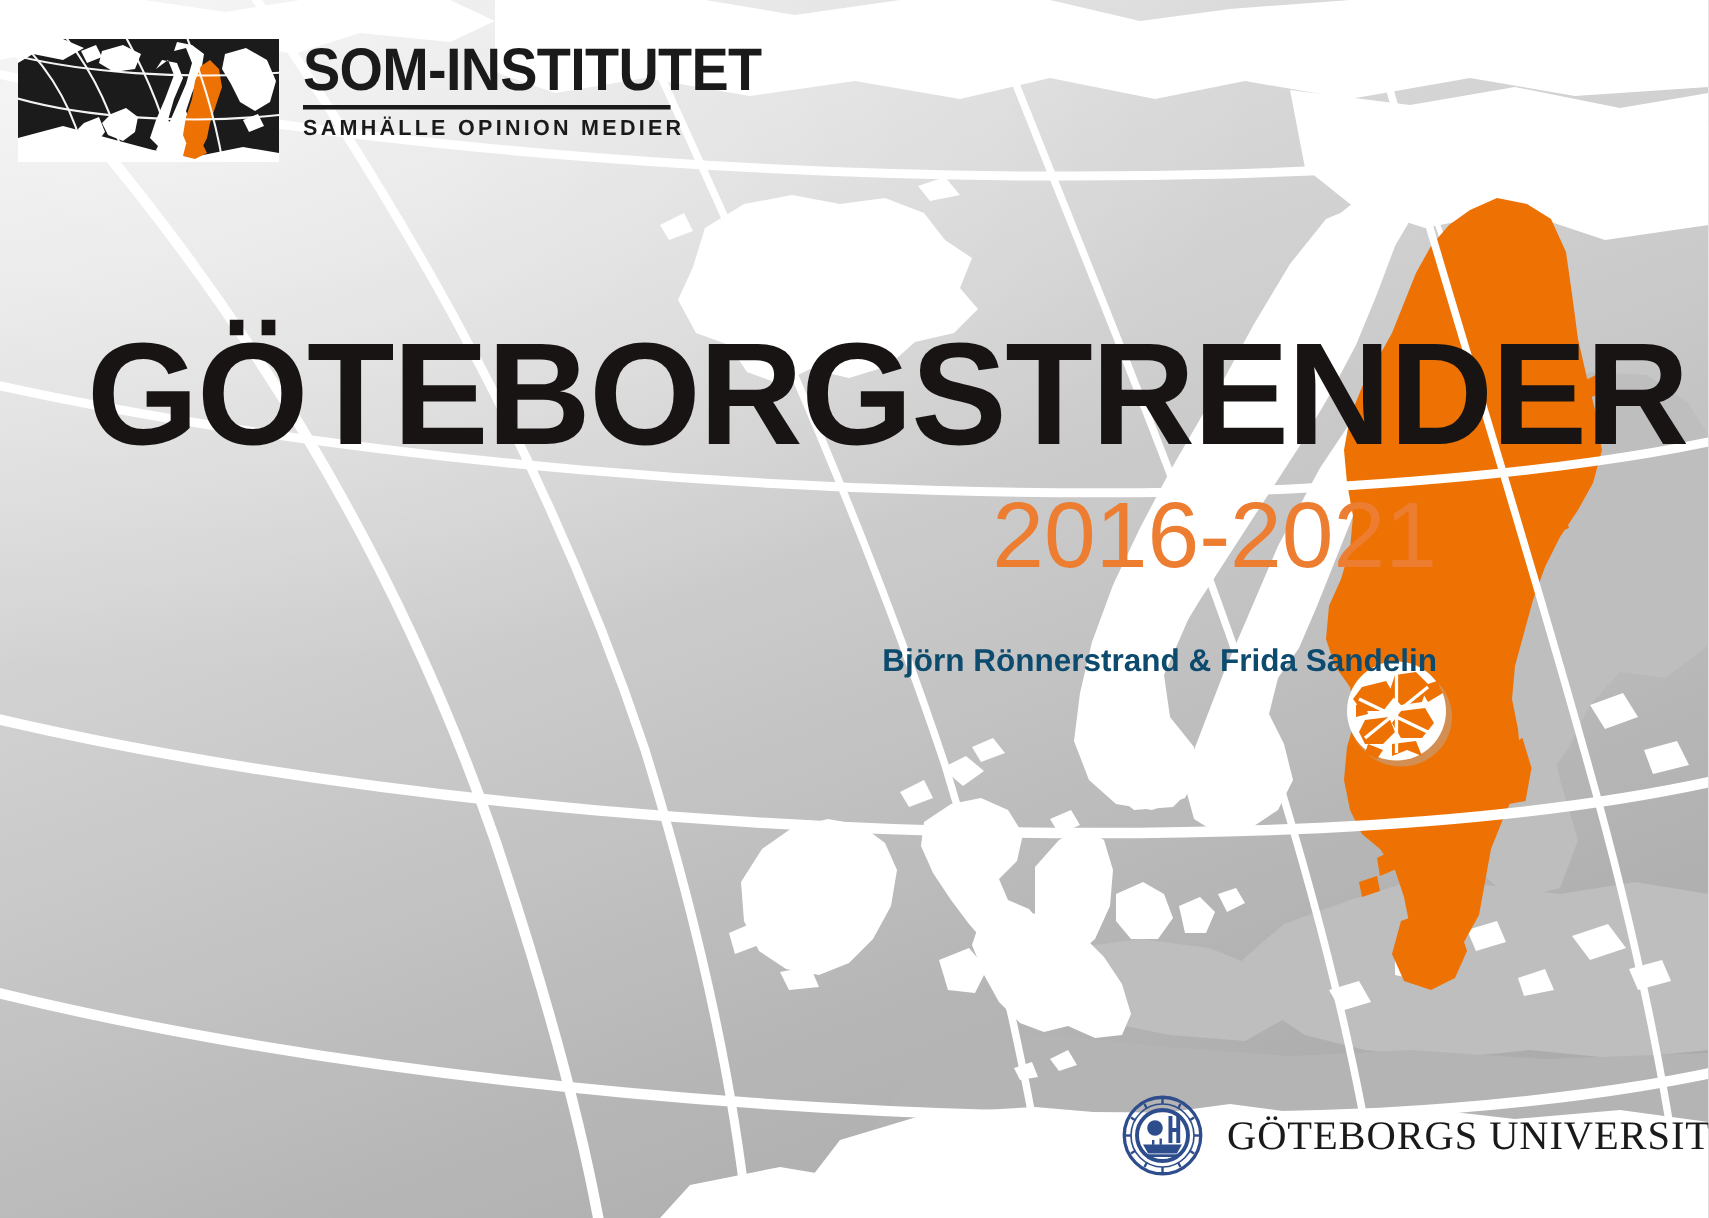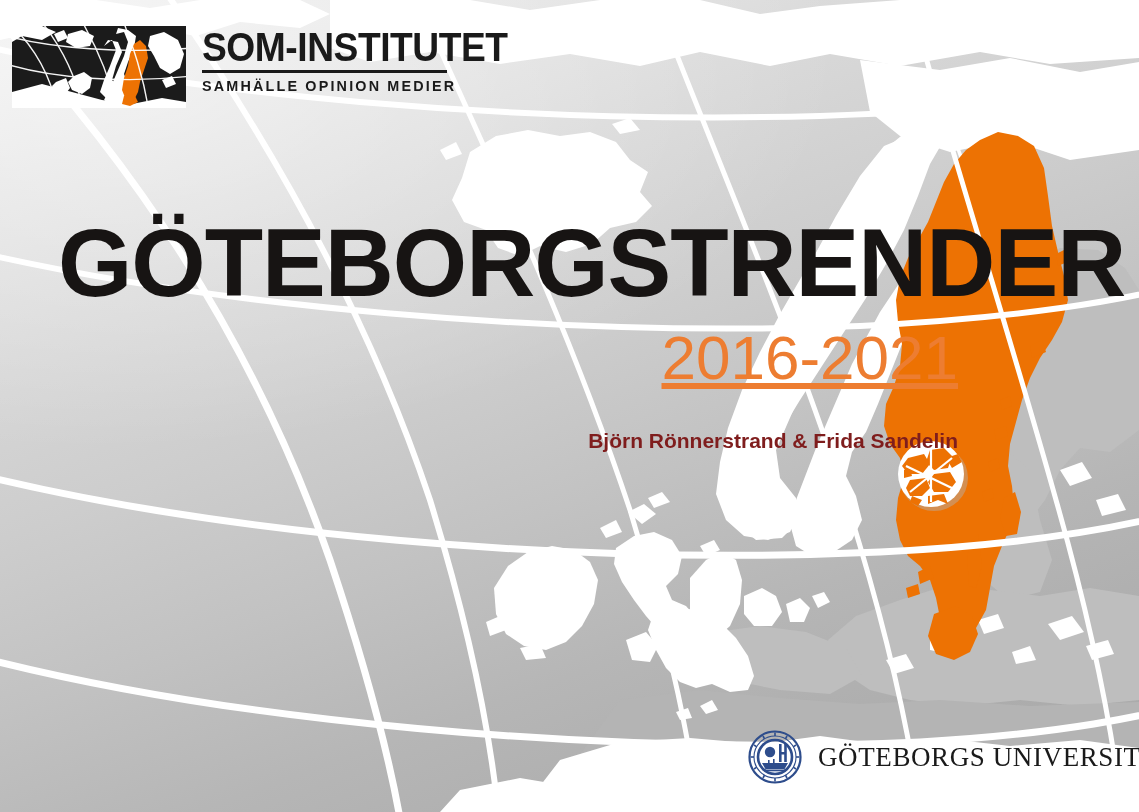--- a/index.html
+++ b/index.html
@@ -121,27 +121,26 @@
   }
   .h-years {
     font-family: "Liberation Sans", sans-serif;
     font-weight: normal;
     font-size: 62px;
     line-height: 1.0;
     color: #ED7D31;
     margin-top: 16px;
     margin-left: 295px;
     white-space: nowrap;
-    text-decoration: underline;
   }
   .h-authors {
     font-family: "Liberation Sans", sans-serif;
     font-weight: bold;
     font-size: 21px;
-    color: #7f1d1d;
+    color: #0c4a6e;
     margin-top: 40px;
     margin-left: 243px;
     white-space: nowrap;
   }
 
   
   .gu-logo {
     position: absolute;
     left: 748px;
     top: 730px;

